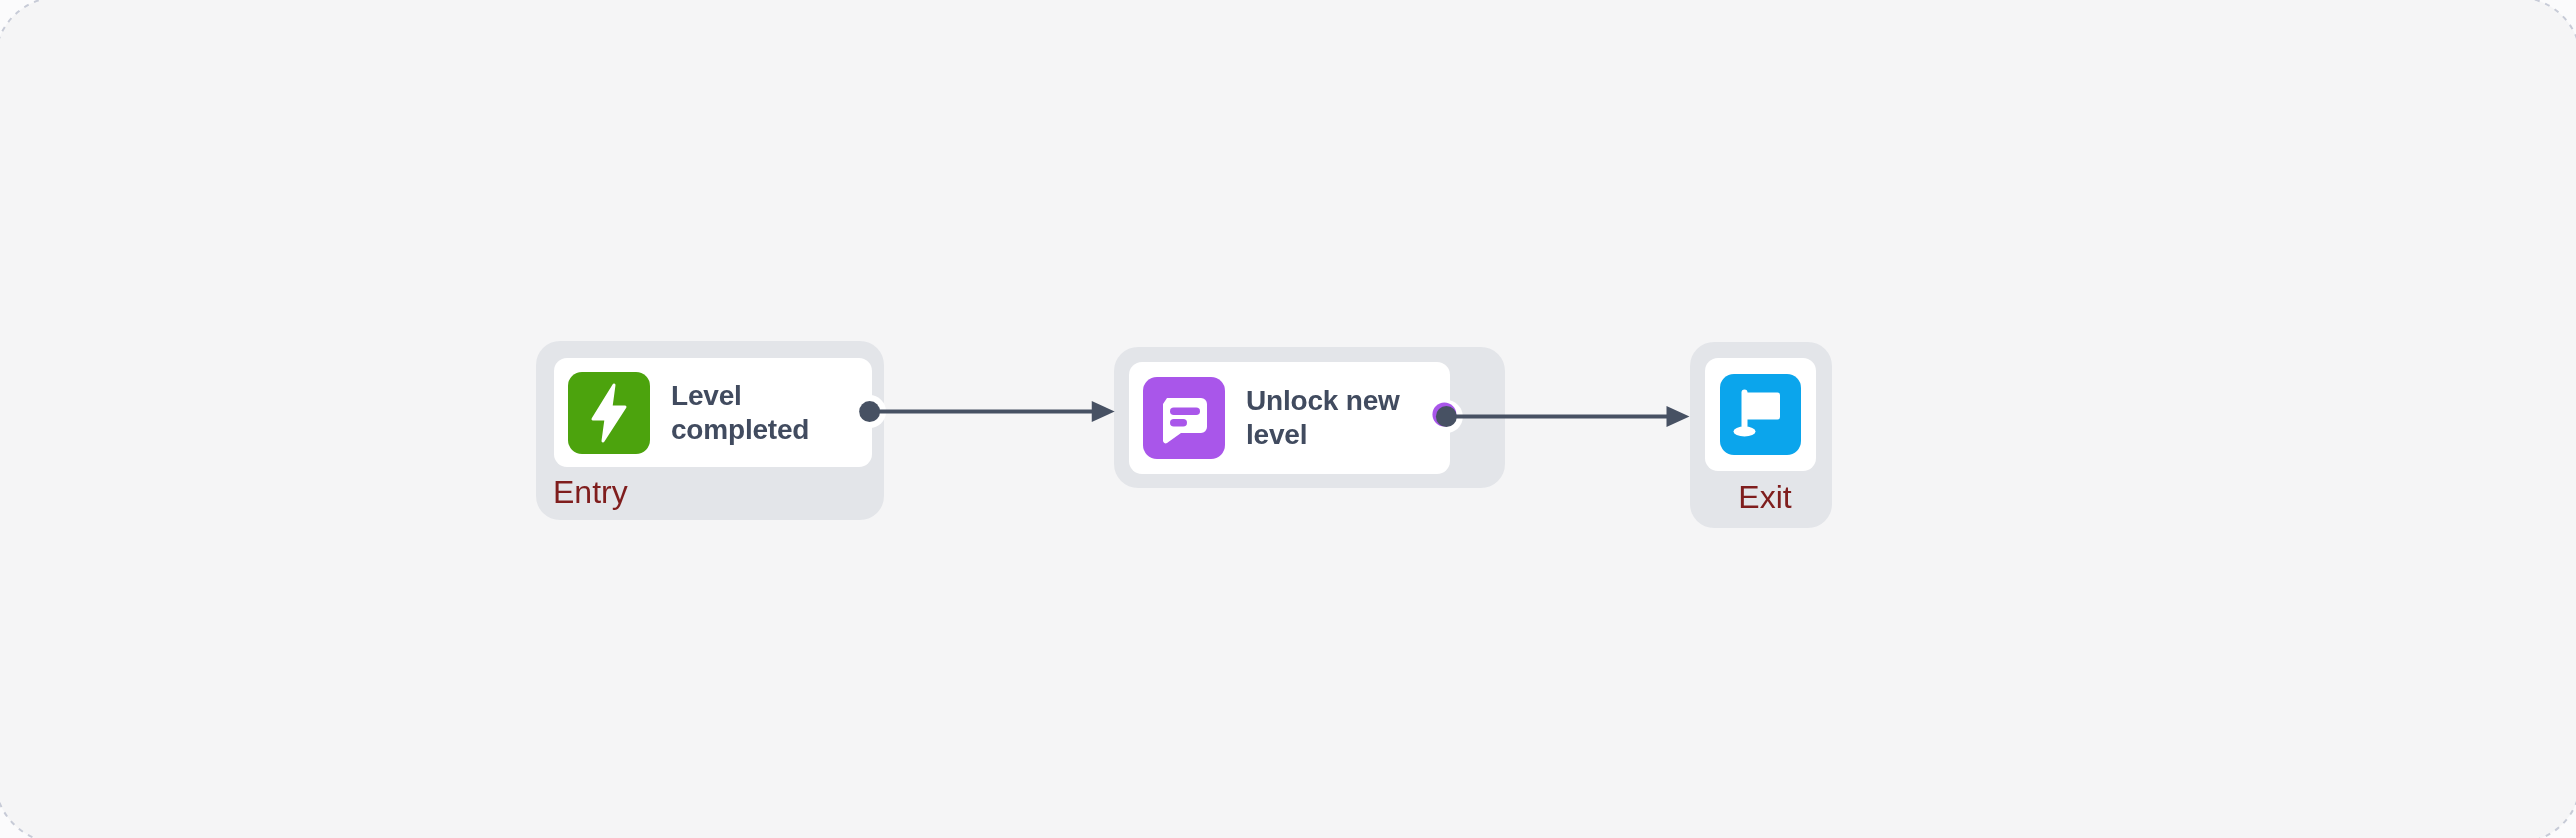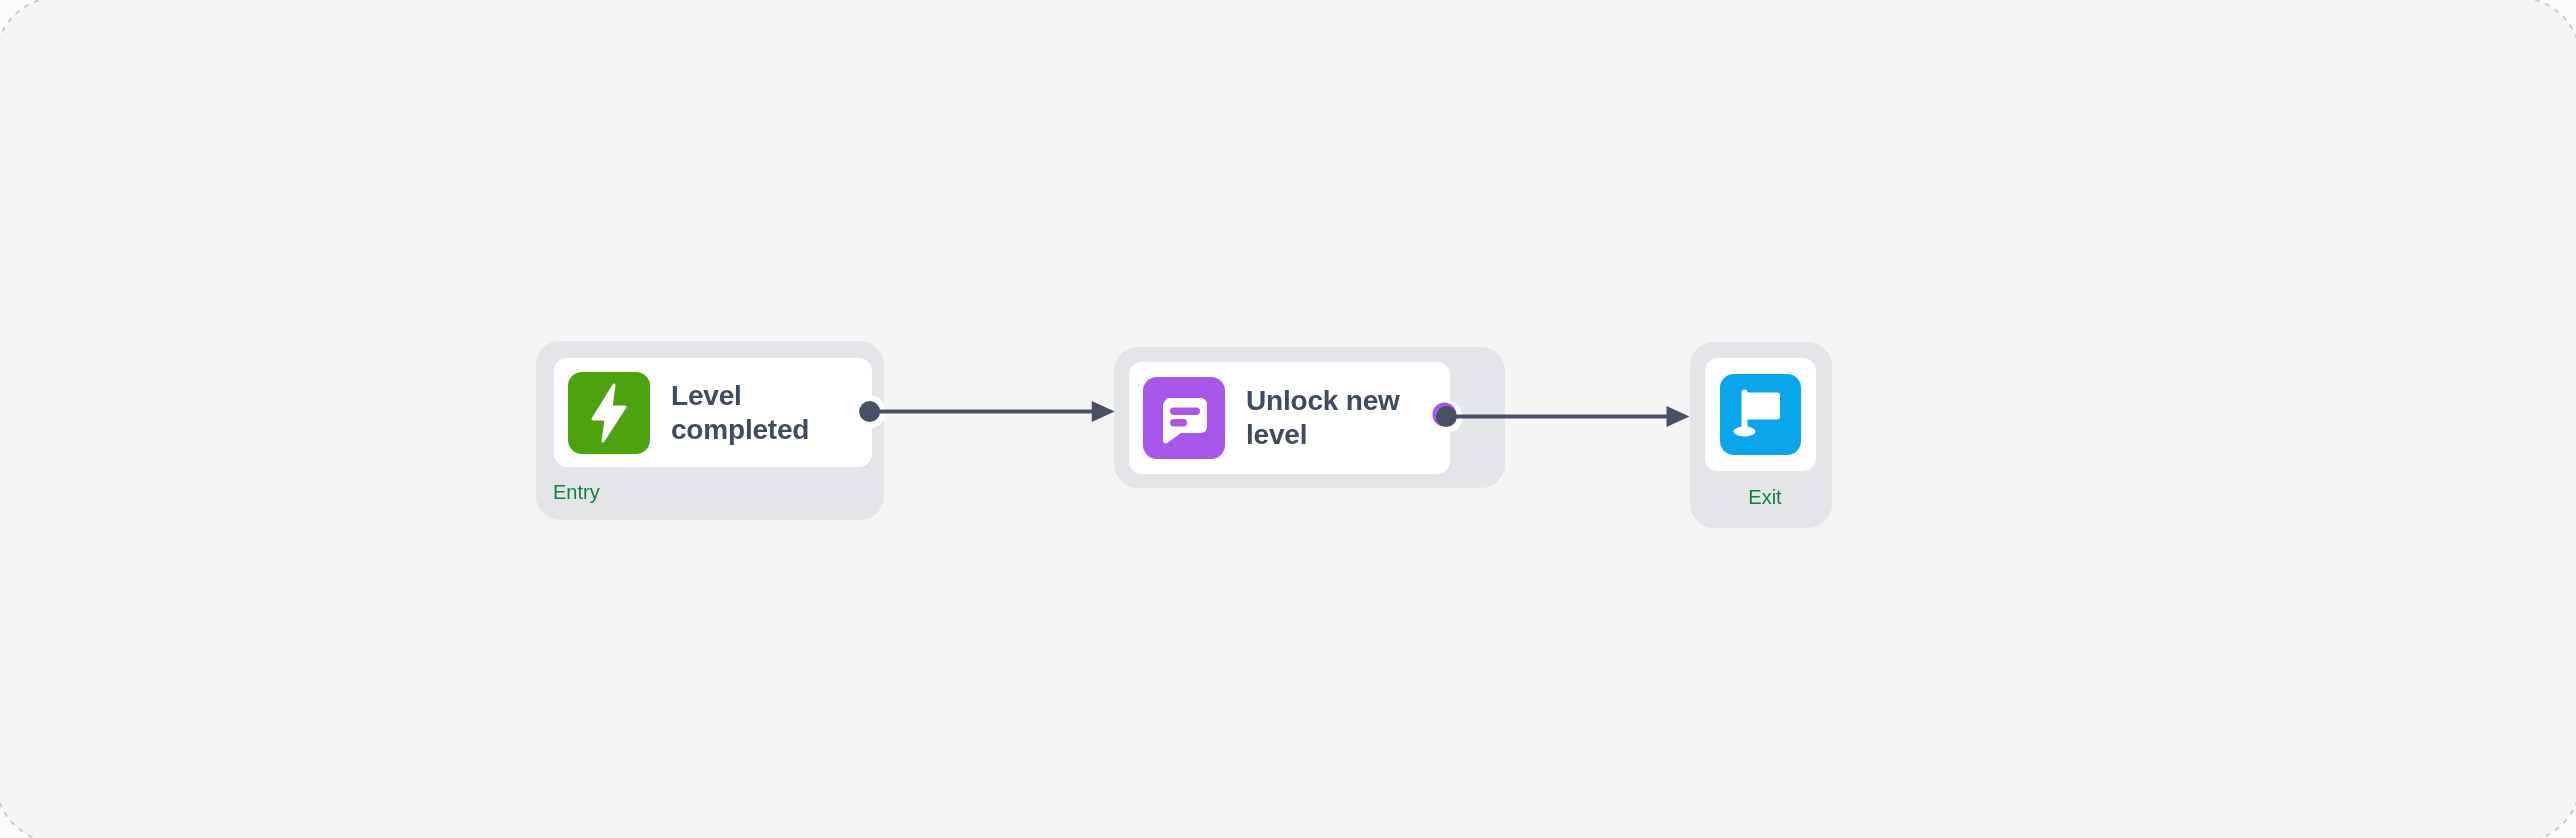--- a/index.html
+++ b/index.html
@@ -55,23 +55,23 @@
     margin-left: 21px;
     font-size: 28px;
     line-height: 34px;
     font-weight: 600;
     color: #414b5f;
     letter-spacing: -0.2px;
     max-width: 169px;
   }
   .node-badge {
     position: absolute;
-    font-size: 20px;
+    font-size: 32px;
     font-weight: 400;
-    color: #15803d;
+    color: #7f1d1d;
   }
   .node-entry .node-badge { left: 17px; top: 126px; height: 54px; line-height: 50px; }
   .node-exit  .node-badge { left: 8px; right: 0; top: 129px; height: 58px; line-height: 52px; text-align: center; }
 
   
   .edge-line  { stroke: #475163; stroke-width: 4; }
   .edge-head  { fill: #475163; }
   .edge-dot   { fill: #475163; }
   .edge-halo  { fill: #ffffff; }
 </style>

